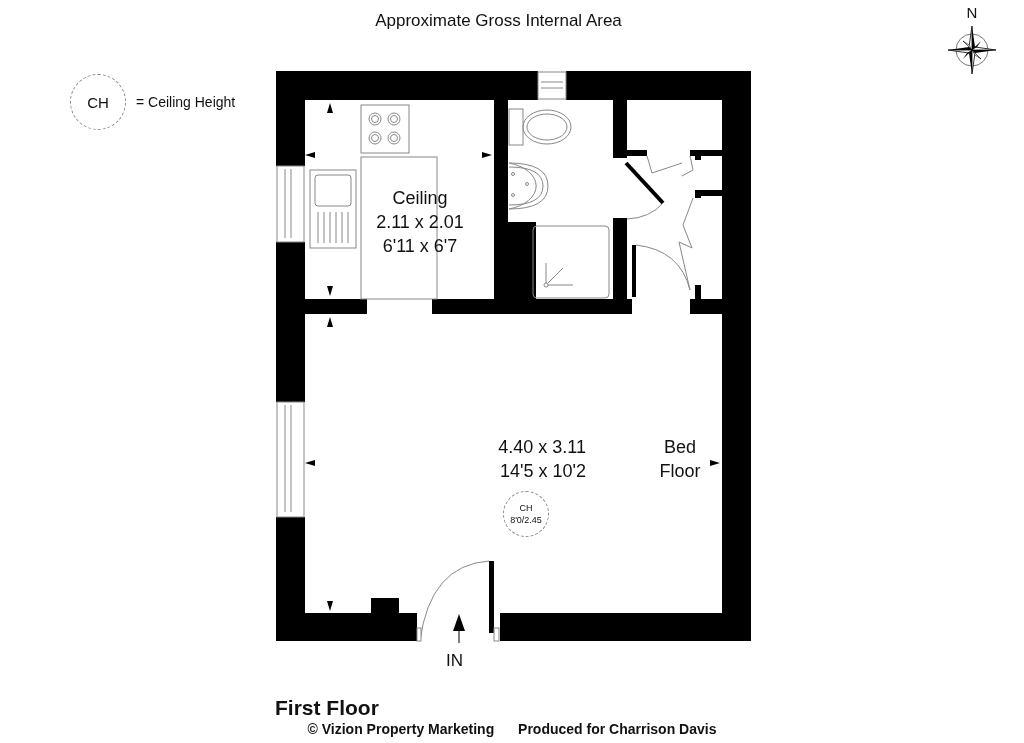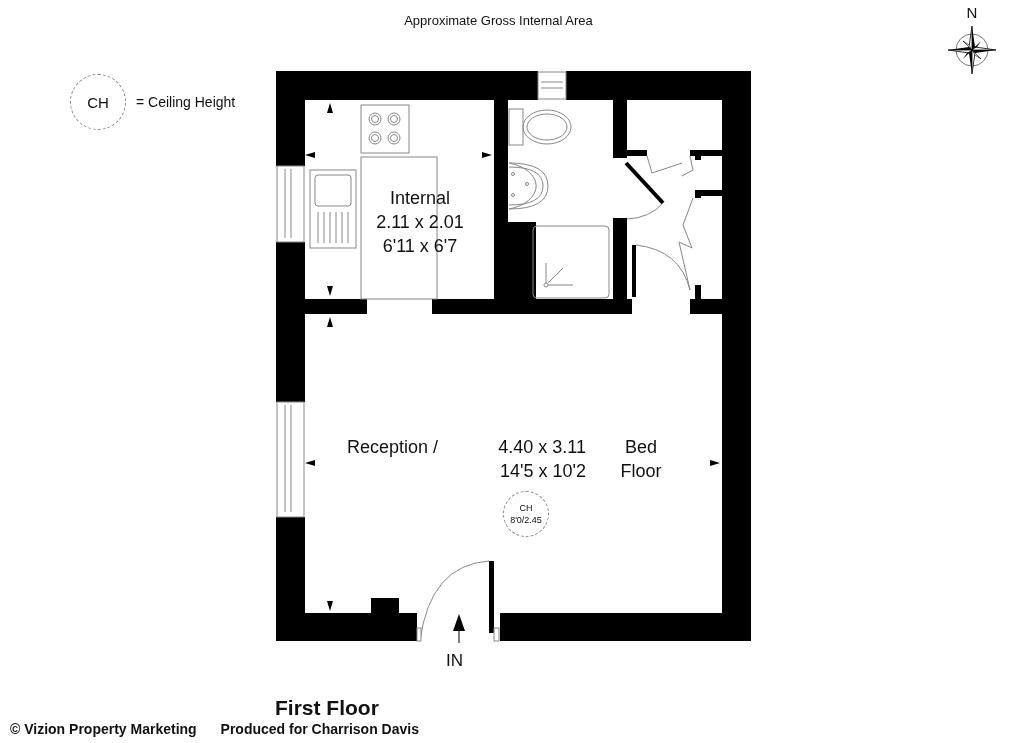--- a/index.html
+++ b/index.html
@@ -1,29 +1,29 @@
 <!DOCTYPE html>
 <html><head>
 <meta charset="utf-8">
 <style>
   html, body { margin: 0; padding: 0; background: #ffffff; }
   body { width: 1024px; height: 743px; position: relative; overflow: hidden; font-family: "Liberation Sans", sans-serif; color: #111; }
-  .title { position: absolute; left: 0; top: 10px; width: 997px; text-align: center; font-size: 13px; line-height: 22px; }
+  .title { position: absolute; left: 0; top: 10px; width: 997px; text-align: center; font-size: 17px; line-height: 22px; }
   .compass { position: absolute; left: 944px; top: 4px; width: 56px; height: 72px; }
   .compass-n { position: absolute; left: 0; top: 0; width: 56px; text-align: center; font-size: 15px; }
   .legend { position: absolute; left: 70px; top: 74px; height: 56px; display: flex; align-items: center; }
   .legend-circle { width: 56px; height: 56px; border: 1px dashed #888; border-radius: 50%; display: flex; align-items: center; justify-content: center; font-size: 15px; box-sizing: border-box; }
   .legend-text { margin-left: 10px; font-size: 14px; }
   .plan { position: absolute; left: 0; top: 0; }
   .label { position: absolute; text-align: center; font-size: 18px; line-height: 24px; }
   .ch-badge { position: absolute; left: 503px; top: 491px; width: 46px; height: 46px; border: 1px dashed #888; border-radius: 50%; box-sizing: border-box; display: flex; flex-direction: column; align-items: center; justify-content: center; font-size: 9px; line-height: 12px; }
   .floor-name { position: absolute; left: 275px; top: 656px; font-size: 21px; font-weight: bold; margin-top: 40px; }
   .in-label { position: absolute; left: 446px; top: 651px; font-size: 17px; }
   .disclaimer { position: absolute; left: 0; top: 693px; width: 1024px; text-align: center; font-size: 11px; line-height: 14px; }
-  .credits { position: absolute; left: 0; top: 721px; width: 1024px; font-size: 14px; font-weight: bold; }
+  .credits { position: absolute; left: 0; top: 721px; width: 1024px; text-align: center; font-size: 14px; font-weight: bold; }
   .credits span { margin: 0 10px; }
 </style>
 </head>
 <body>
 
 <div class="title">
   <div>Approximate Gross Internal Area</div>
 </div>
 
 <div class="compass">
@@ -159,35 +159,34 @@
     <polygon points="330,611 327,601 333,601"></polygon>
   </g>
 
   <g>
     <polygon points="459,614 453,631 465,631" fill="#000"></polygon>
     <line x1="459" y1="630" x2="459" y2="643" stroke="#000" stroke-width="1"></line>
   </g>
 </svg>
 
 <div class="label" style="left:360px; top:186px; width:120px;">
-  <div>Internal</div>
+  <div>Ceiling</div>
   <div>2.11 x 2.01</div>
   <div>6'11 x 6'7</div>
 </div>
 
 <div class="label" style="left:325px; top:435px; width:135px;">
-  <div>Reception /</div>
 </div>
 
 <div class="label" style="left:466px; top:435px; width:120px;text-align:right;">
   <div>4.40 x 3.11</div>
   <div>14'5 x 10'2</div>
 </div>
 
-<div class="label" style="left:606px; top:435px; width:70px;">
+<div class="label" style="left:645px; top:435px; width:70px;">
   <div>Bed</div>
   <div>Floor</div>
 </div>
 
 <div class="ch-badge">
   <div>CH</div>
   <div>8'0/2.45</div>
 </div>
 
 <div class="floor-name">First Floor</div>

